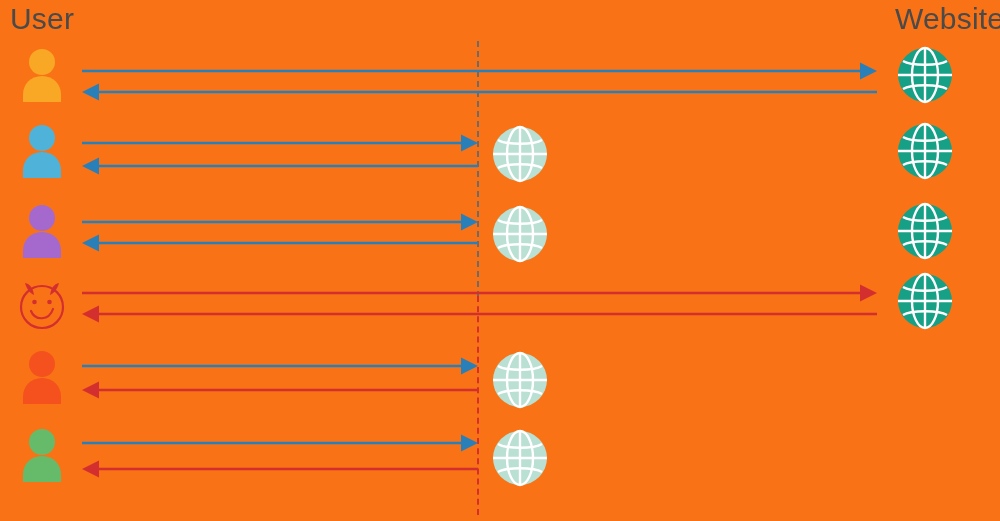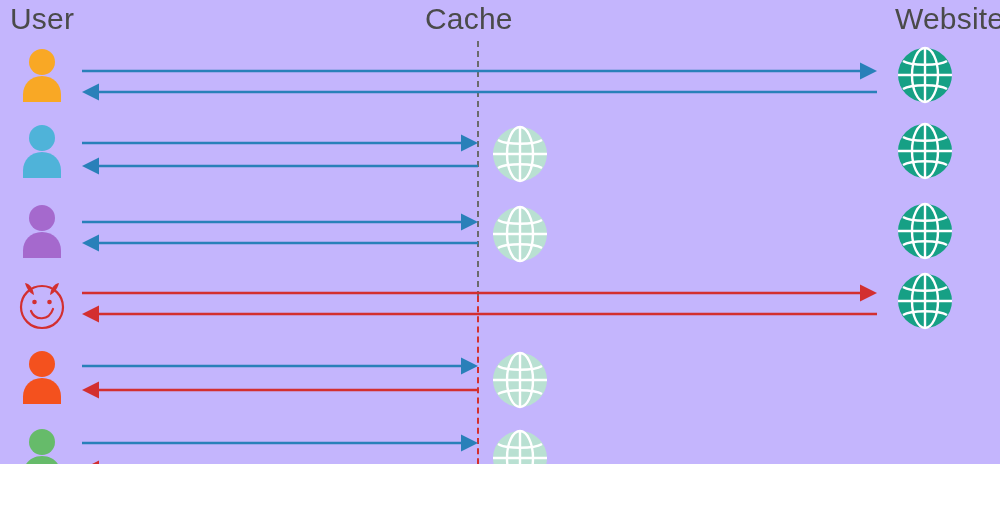--- a/index.html
+++ b/index.html
@@ -6,22 +6,22 @@
     margin: 0;
     padding: 0;
     background: #ffffff;
   }
   body {
     font-family: "Liberation Sans", sans-serif;
   }
   #stage {
     position: relative;
     width: 1000px;
-    height: 464px;
-    background: #c4b5fd;
+    height: 521px;
+    background: #f97316;
     overflow: hidden;
   }
   .col-label {
     position: absolute;
     font-size: 30px;
     color: #4a4a4a;
     letter-spacing: 0.2px;
     white-space: nowrap;
     line-height: 34px;
   }
@@ -56,21 +56,20 @@
     height: 18px;
   }
   .flow svg { display: block; overflow: visible; }
 </style>
 </head>
 <body>
 
 <div id="stage">
 
   <div class="col-label" id="label-user">User</div>
-  <div class="col-label" id="label-cache">Cache</div>
   <div class="col-label" id="label-website">Website</div>
 
   <div class="divider" id="divider-gray" style="top:41px;height:256px;"></div>
   <div class="divider red" id="divider-red" style="top:296px;height:219px;"></div>
 
   <div id="layers">
       <div class="actor" style="left: 16px; top: 48px;">
         <svg viewBox="0 0 52 56" xmlns="http://www.w3.org/2000/svg">
           <circle cx="26" cy="14" r="13" fill="#f9a825"></circle>
           <path d="M26 28c-11.6 0-19 8.4-19 18.6V54h38v-7.4C45 36.4 37.6 28 26 28z" fill="#f9a825"></path>

